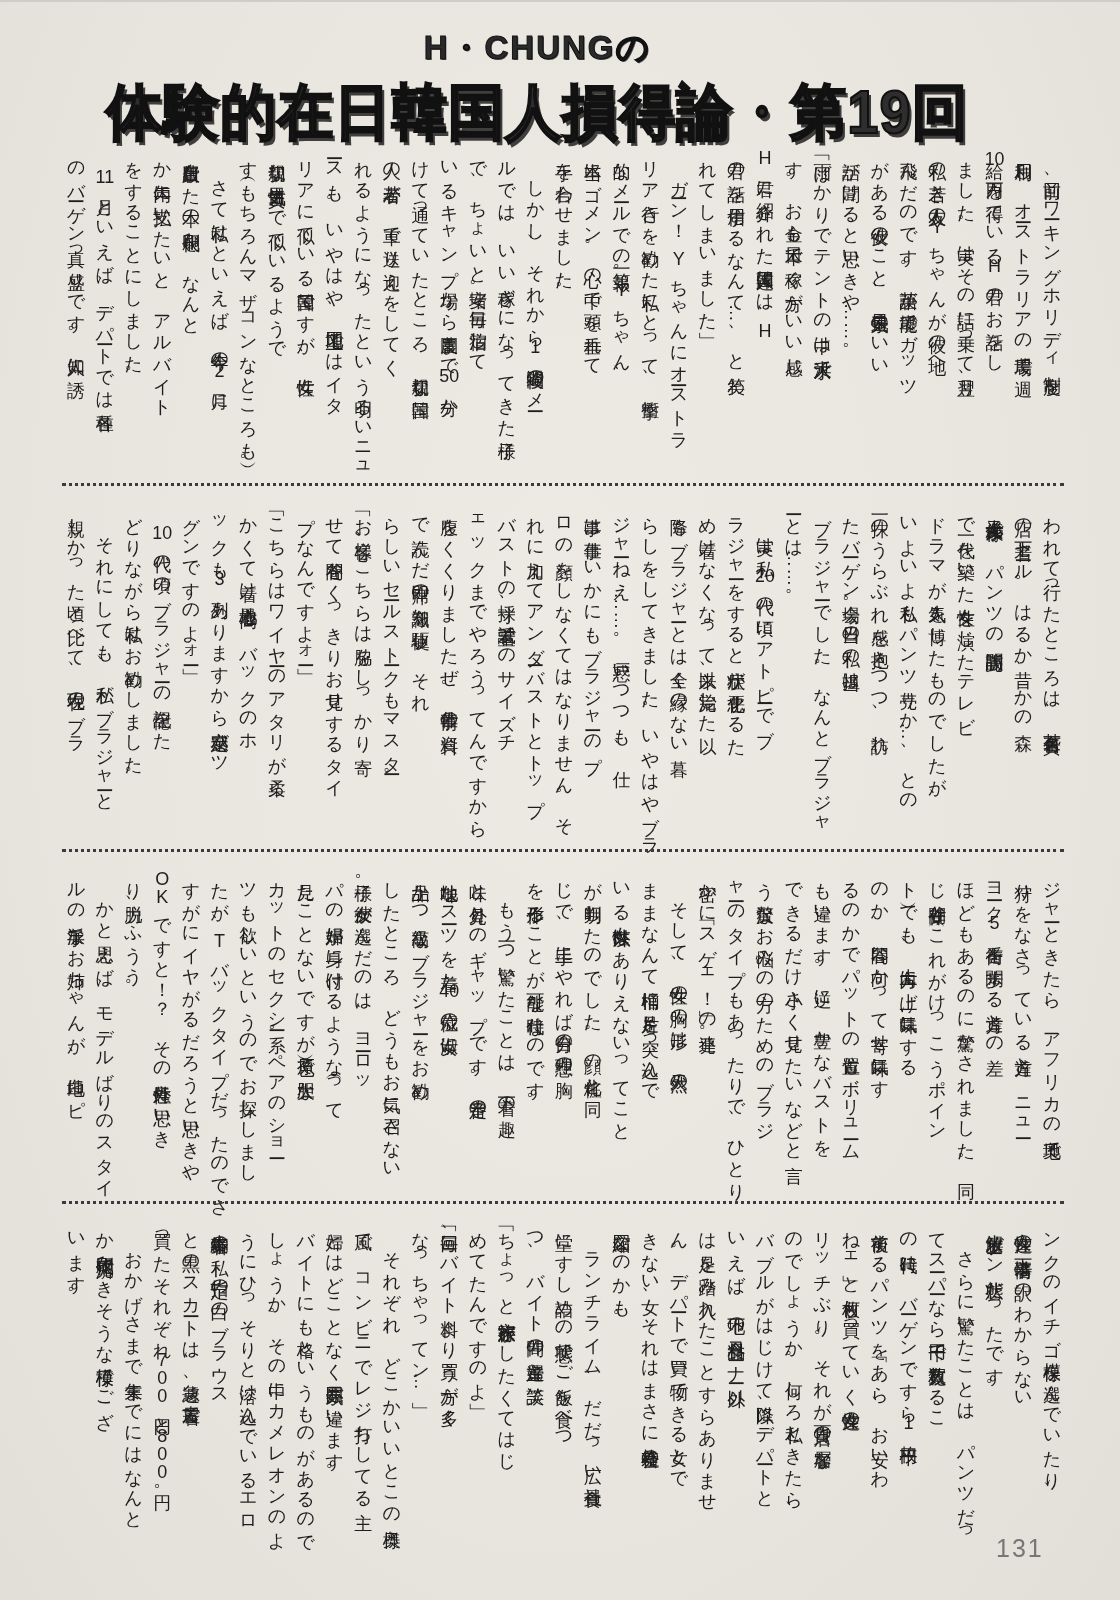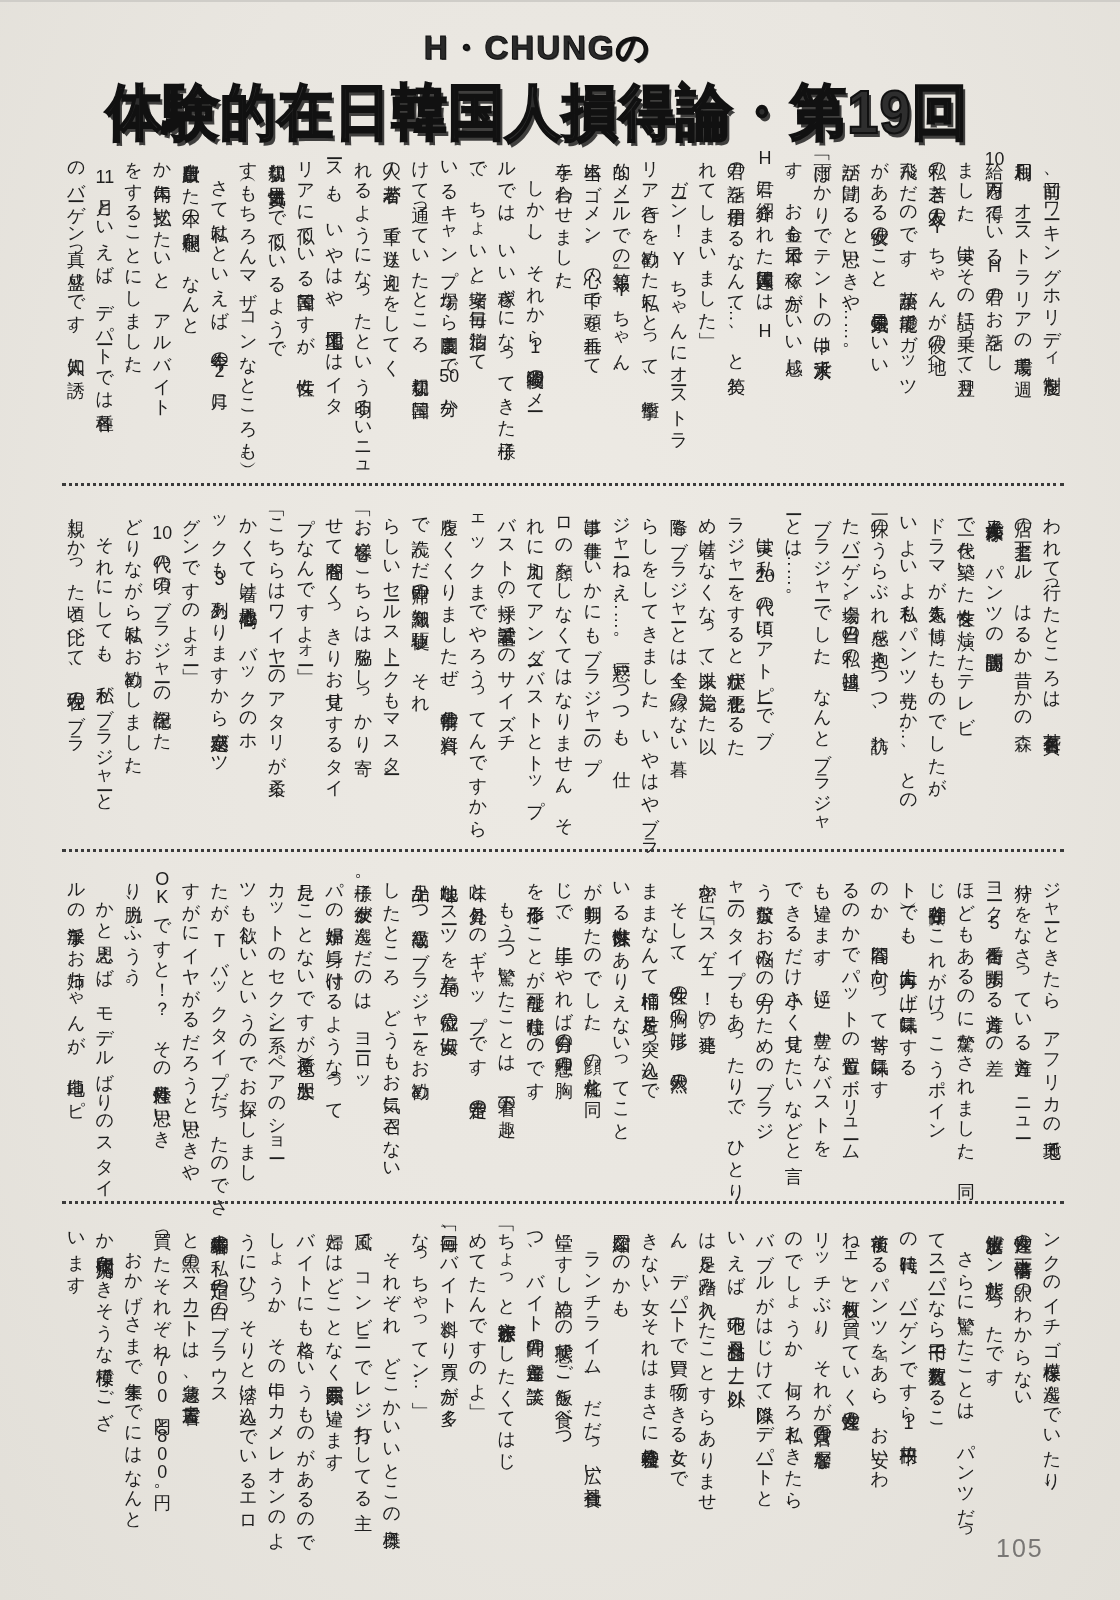--- a/index.html
+++ b/index.html
@@ -223,15 +223,15 @@
 バイトにも格というものがあるので
 しょうか。その中にカメレオンのよ
 うにひっそりと溶け込んでいるエロ
 本編集者の私。指定の白のブラウス
 と黒のスカートは、急遽、古着屋で
 買ったそれぞれ<span class="tcy">7</span><span class="tcy">0</span><span class="tcy">0</span>円と<span class="tcy">8</span><span class="tcy">0</span><span class="tcy">0</span>円。
 　おかげさまで年末までにはなんと
 か印刷代完済できそうな模様でござ
 います。</section>
 
-  <div class="page-number">105</div>
+  <div class="page-number">131</div>
 
 </div>
 
 </body></html>

